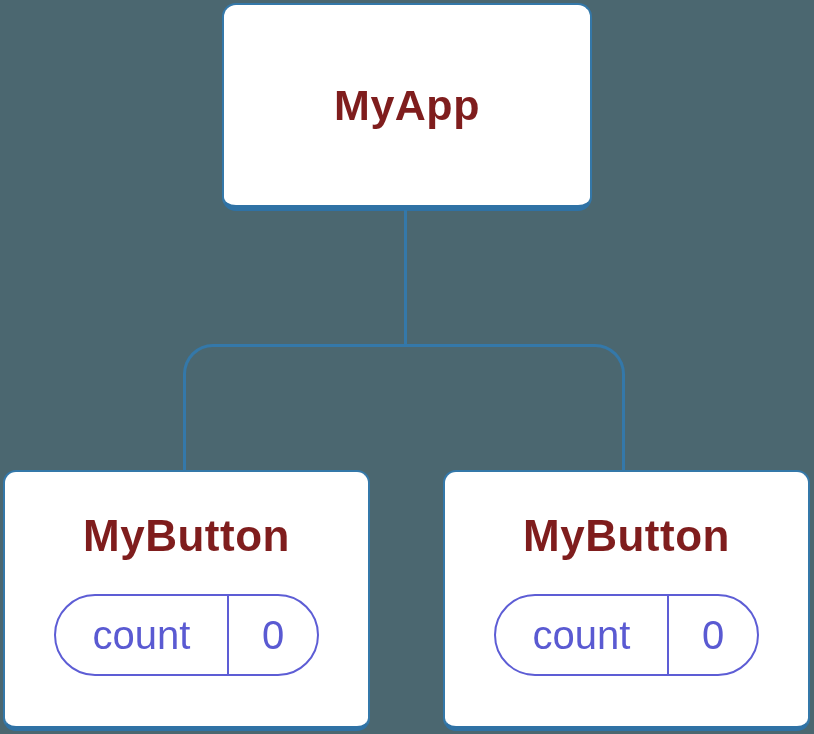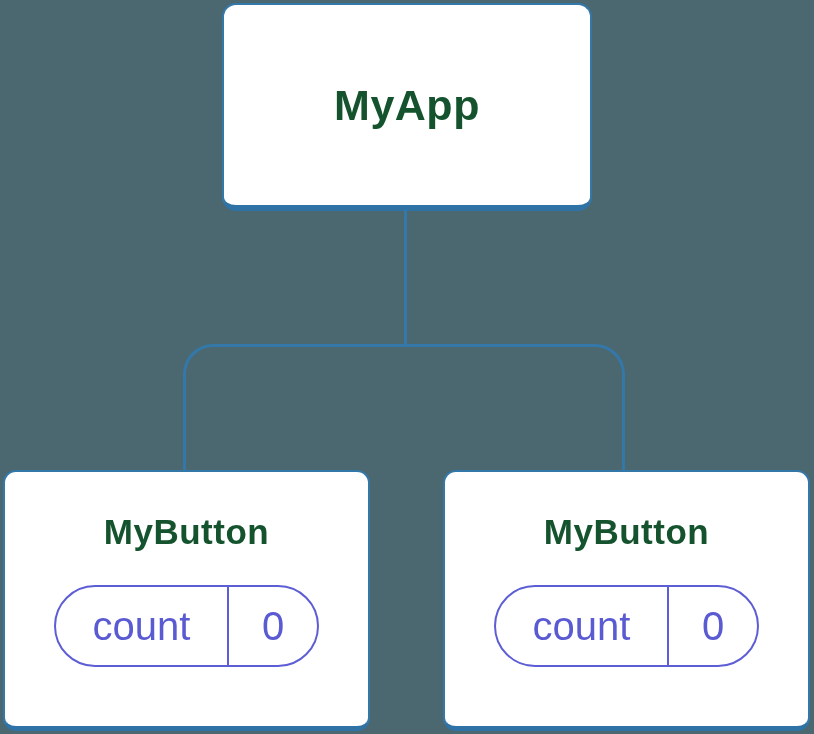--- a/index.html
+++ b/index.html
@@ -38,27 +38,27 @@
     top: 470px;
     width: 367px;
     height: 261px;
     border-bottom-width: 5px;
     border-radius: 13px;
     padding-top: 42px;
   }
   .node-child-left  { left: 3px; }
   .node-child-right { left: 443px; }
   .node-label {
-    color: #14532d;
+    color: #7f1d1d;
     font-size: 43px;
     font-weight: 700;
     letter-spacing: 0.5px;
     line-height: 1;
   }
-  .node-child .node-label { font-size: 35px; }
+  .node-child .node-label { font-size: 44px; }
   
   .connector-stem {
     position: absolute;
     left: 404px;
     top: 210px;
     width: 3px;
     height: 137px;
     background: #3478a9;
   }
   .connector-bracket {

